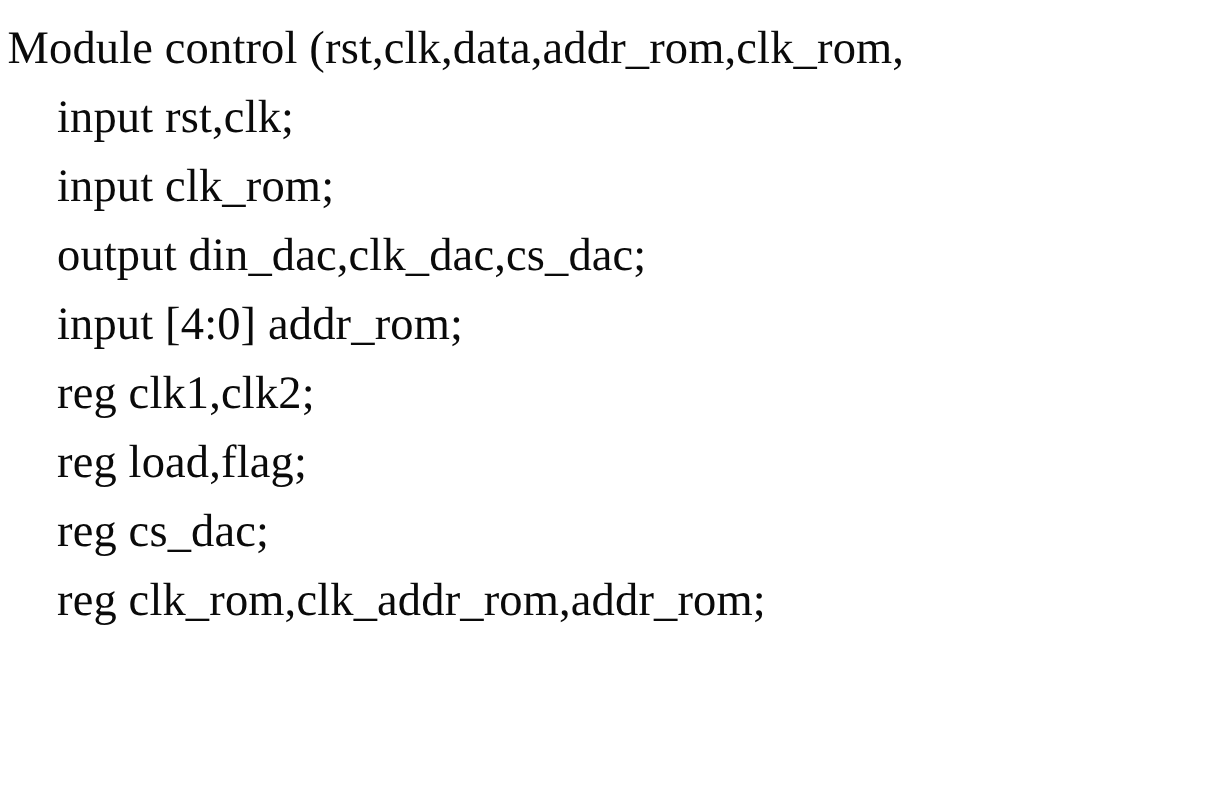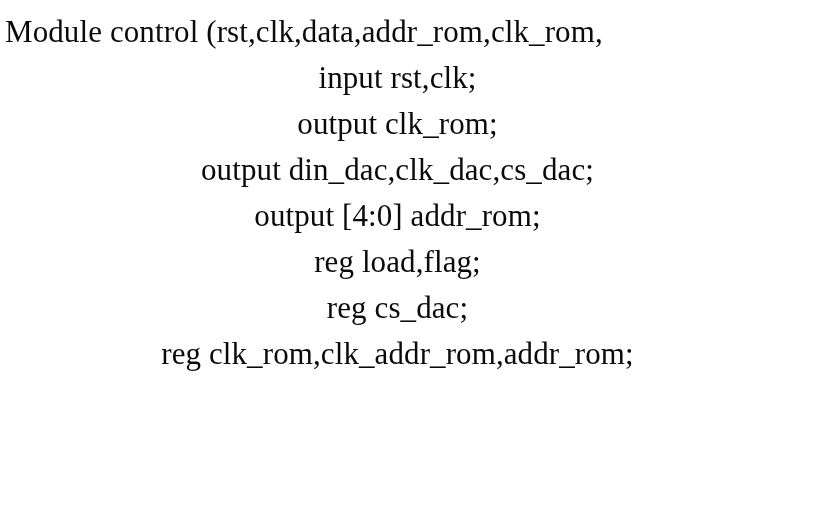--- a/index.html
+++ b/index.html
@@ -29,29 +29,30 @@
     font-size: 31px;
     line-height: 46px;
     height: 46px;
     white-space: pre;
     letter-spacing: 0.1px;
     color: #0a0a0a;
   }
   
   .code-line.indent-0 { padding-left: 5px; }
   
-  .code-line.indent-1 { padding-left: 38px; text-align: center; }
+  .code-line.indent-1 { padding-left: 38px; }
 </style>
 </head>
 <body>
 
 <div id="page">
   <div id="code-block">
       <div class="code-line indent-0">Module control (rst,clk,data,addr_rom,clk_rom,</div>
       <div class="code-line indent-1">input rst,clk;</div>
-      <div class="code-line indent-1">output clk_rom;</div>
+      <div class="code-line indent-1">input clk_rom;</div>
       <div class="code-line indent-1">output din_dac,clk_dac,cs_dac;</div>
-      <div class="code-line indent-1">output [4:0] addr_rom;</div>
+      <div class="code-line indent-1">input [4:0] addr_rom;</div>
+      <div class="code-line indent-1">reg clk1,clk2;</div>
       <div class="code-line indent-1">reg load,flag;</div>
       <div class="code-line indent-1">reg cs_dac;</div>
       <div class="code-line indent-1">reg clk_rom,clk_addr_rom,addr_rom;</div>
     </div>
 </div>
 
 </body></html>

